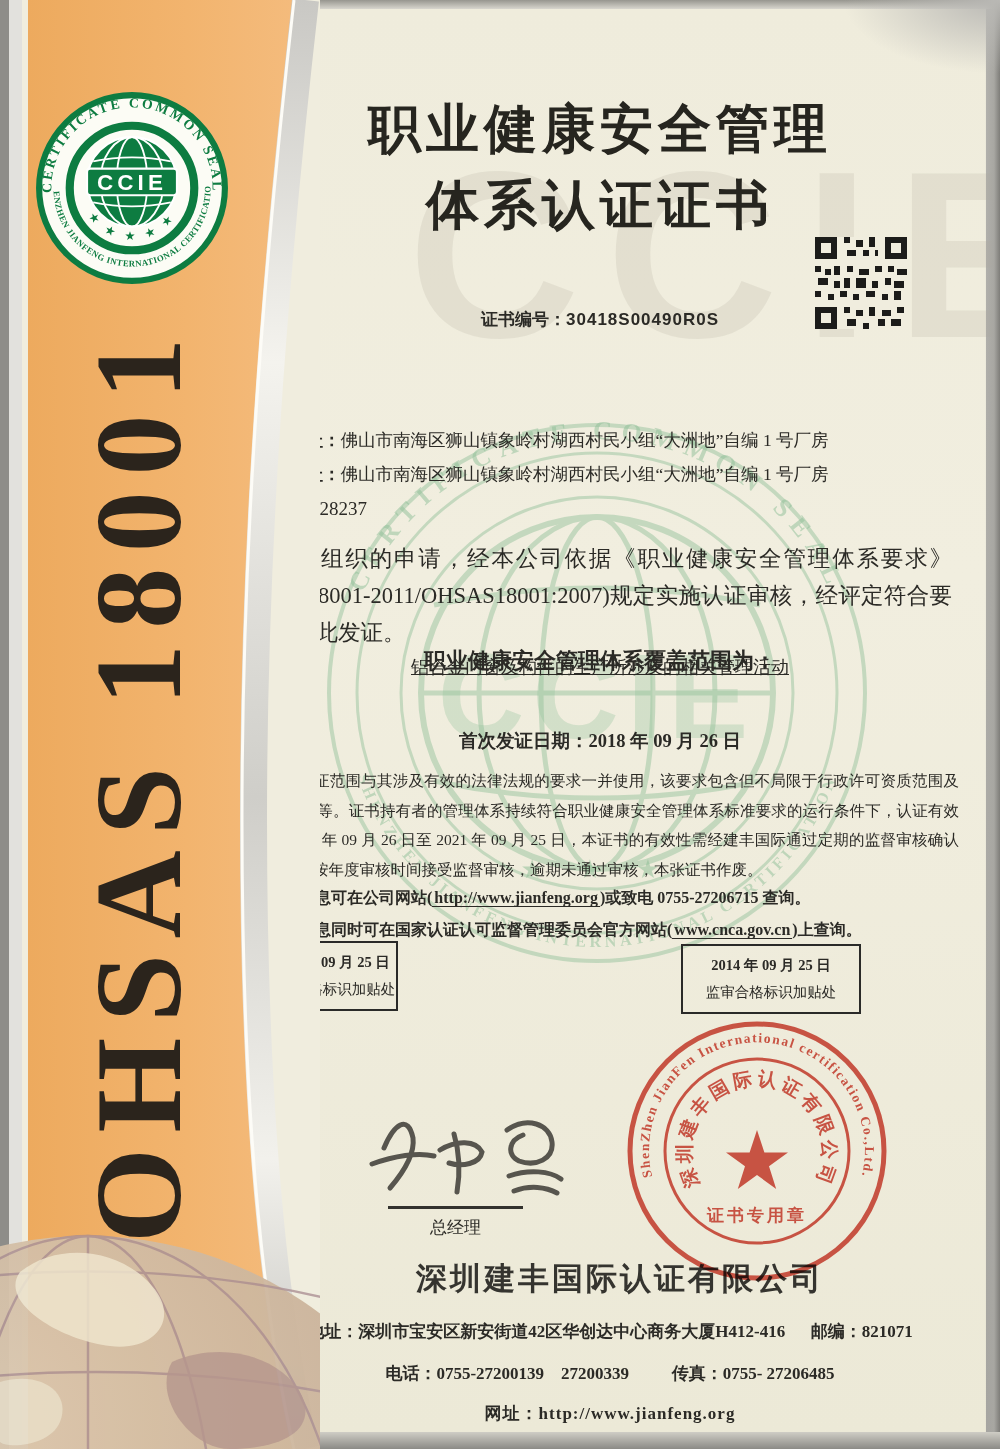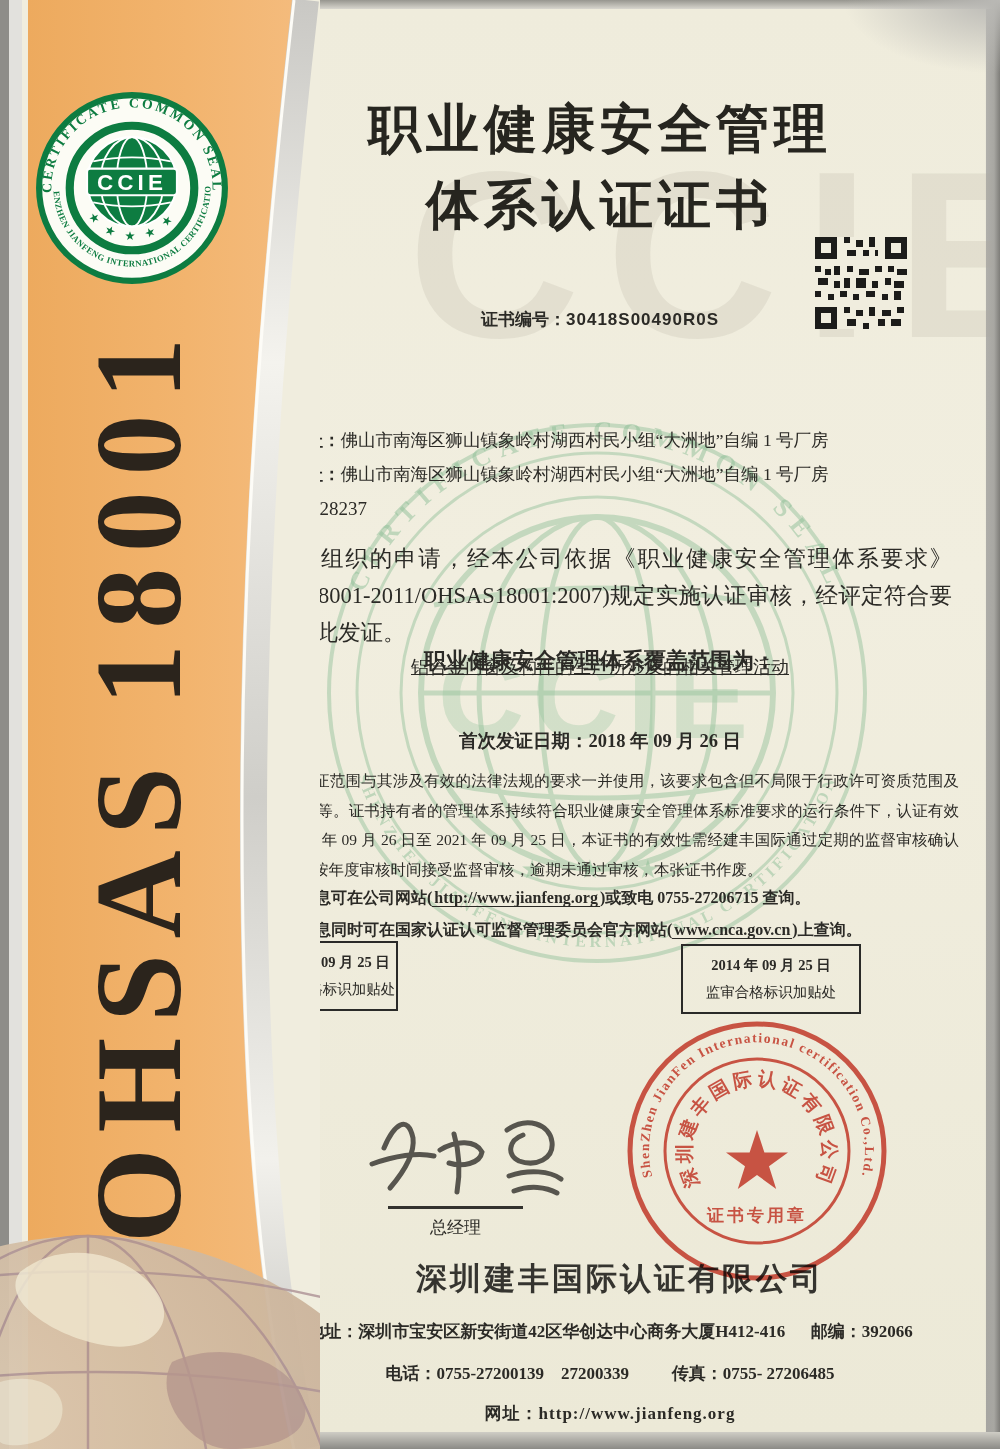--- a/index.html
+++ b/index.html
@@ -283,21 +283,21 @@
       </text>
       <polygon points="137,116 144.4,138.4 168,138.4 149,152.3 156.2,175 137,161 117.8,175 125,152.3 106,138.4 129.6,138.4" fill="#cf3b2d"></polygon>
       <text x="137" y="207" text-anchor="middle" font-size="17" font-weight="bold" fill="#cf3b2d" letter-spacing="3">证书专用章</text>
     </g>
   </svg>
 
   <div class="txt issuer center">深圳建丰国际认证有限公司</div>
   <div class="txt contact c1 center">
     <span>地址：</span><span>深圳市宝安区新安街道42区华创达中心商务大厦H412-416</span>
     <span>　</span>
-    <span>邮编：</span><span>392066</span>
+    <span>邮编：</span><span>821071</span>
   </div>
   <div class="txt contact c2 center">
     <span>电话：</span><span>0755-27200139　27200339</span>
     <span>　　</span>
     <span>传真：</span><span>0755- 27206485</span>
   </div>
   <div class="txt contact c3 center">
     <span>网址：</span><span>http://www.jianfeng.org</span>
   </div>
 </div>

